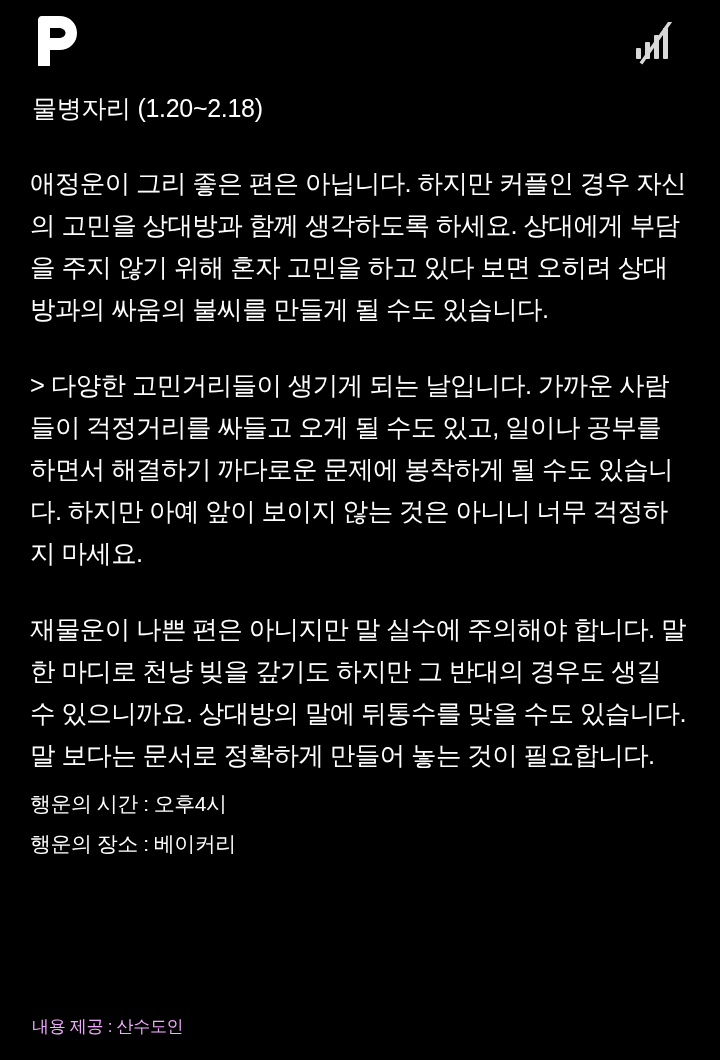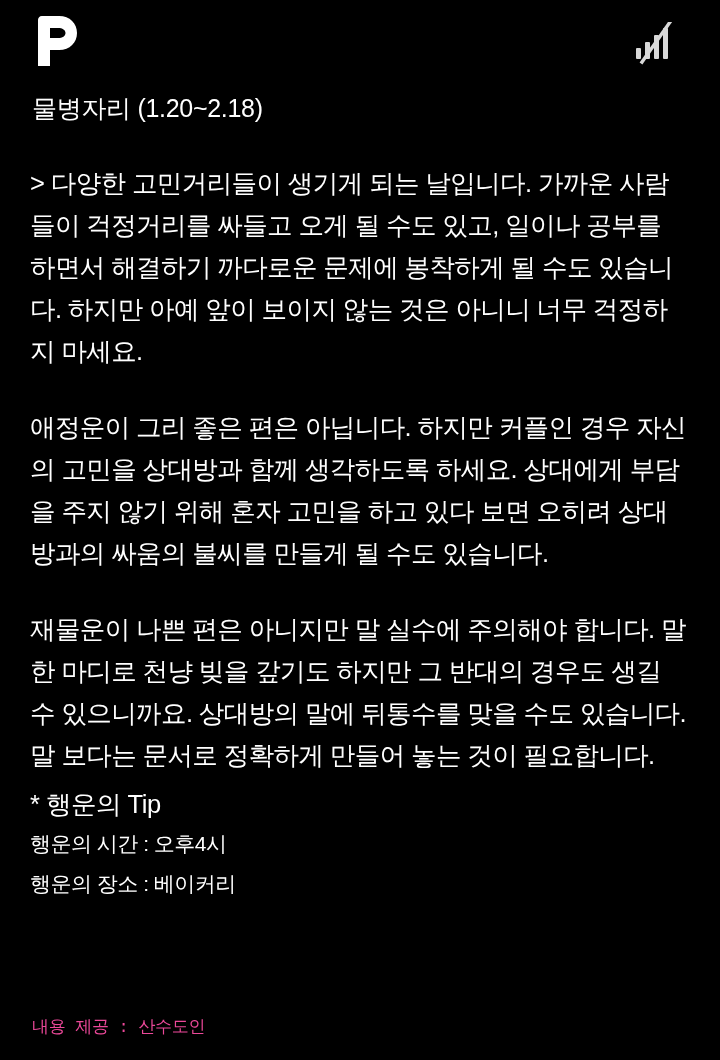--- a/index.html
+++ b/index.html
@@ -82,22 +82,21 @@
     letter-spacing: -0.5px;
   }
 
   
   .footer {
     position: absolute;
     left: 32px;
     bottom: 22px;
     font-size: 17px;
     letter-spacing: -0.3px;
-    color: #ec4899;
-    font-family: Liberation Mono, monospace;
+    color: #f0abfc;
   }
 </style>
 </head>
 <body>
 
 <div class="page">
 
   <div class="topbar">
     <div class="logo">
       <svg width="46" height="50" viewBox="0 0 46 50" xmlns="http://www.w3.org/2000/svg">
@@ -113,26 +112,25 @@
           <rect x="31" y="6" width="5" height="31" rx="1"></rect>
         </g>
         <rect x="-1" y="20" width="52" height="3.4" fill="#d8d8d8" transform="rotate(-55 23 22)"></rect>
       </svg>
     </div>
   </div>
 
   <div class="title">물병자리 (1.20~2.18)</div>
 
   <div class="body">
+    <p class="para">애정운이 그리 좋은 편은 아닙니다. 하지만 커플인 경우 자신의 고민을 상대방과 함께 생각하도록 하세요. 상대에게 부담을 주지 않기 위해 혼자 고민을 하고 있다 보면 오히려 상대방과의 싸움의 불씨를 만들게 될 수도 있습니다.</p>
     <p class="para">&gt; 다양한 고민거리들이 생기게 되는 날입니다. 가까운 사람들이 걱정거리를 싸들고 오게 될 수도 있고, 일이나 공부를 하면서 해결하기 까다로운 문제에 봉착하게 될 수도 있습니다. 하지만 아예 앞이 보이지 않는 것은 아니니 너무 걱정하지 마세요.</p>
-    <p class="para">애정운이 그리 좋은 편은 아닙니다. 하지만 커플인 경우 자신의 고민을 상대방과 함께 생각하도록 하세요. 상대에게 부담을 주지 않기 위해 혼자 고민을 하고 있다 보면 오히려 상대방과의 싸움의 불씨를 만들게 될 수도 있습니다.</p>
     <p class="para">재물운이 나쁜 편은 아니지만 말 실수에 주의해야 합니다. 말 한 마디로 천냥 빚을 갚기도 하지만 그 반대의 경우도 생길 수 있으니까요. 상대방의 말에 뒤통수를 맞을 수도 있습니다. 말 보다는 문서로 정확하게 만들어 놓는 것이 필요합니다.</p>
   </div>
 
   <div class="tip">
-    <div class="tip-head">* 행운의 Tip</div>
     <div class="tip-line">행운의 시간 : 오후4시</div>
     <div class="tip-line">행운의 장소 : 베이커리</div>
   </div>
 
   <div class="footer">내용 제공 : 산수도인</div>
 
 </div>
 
 </body></html>

